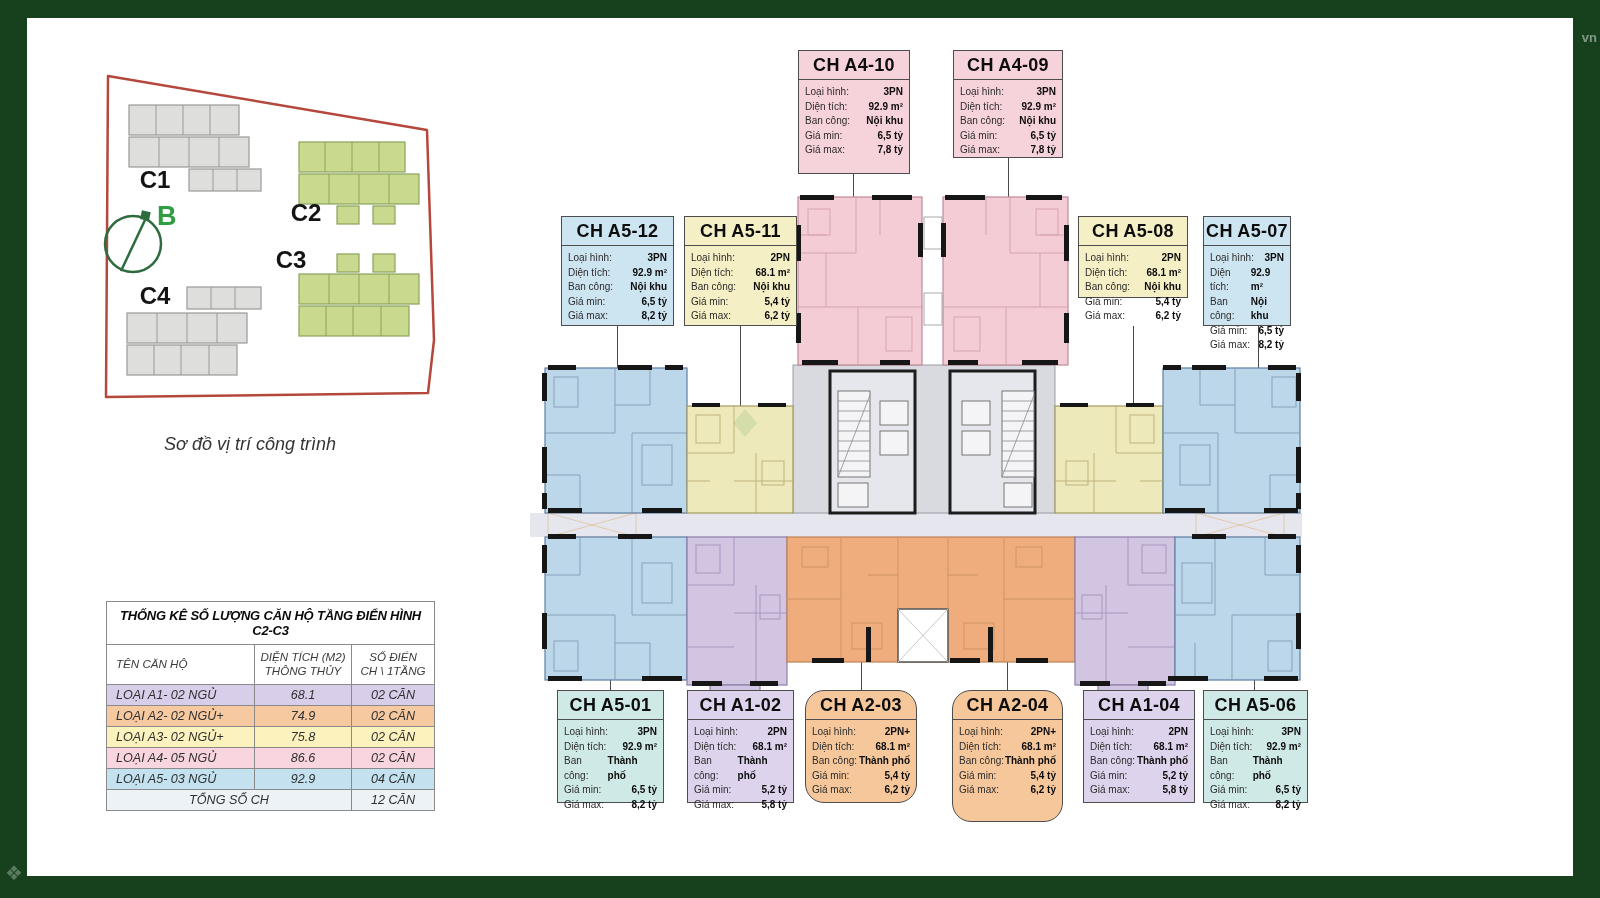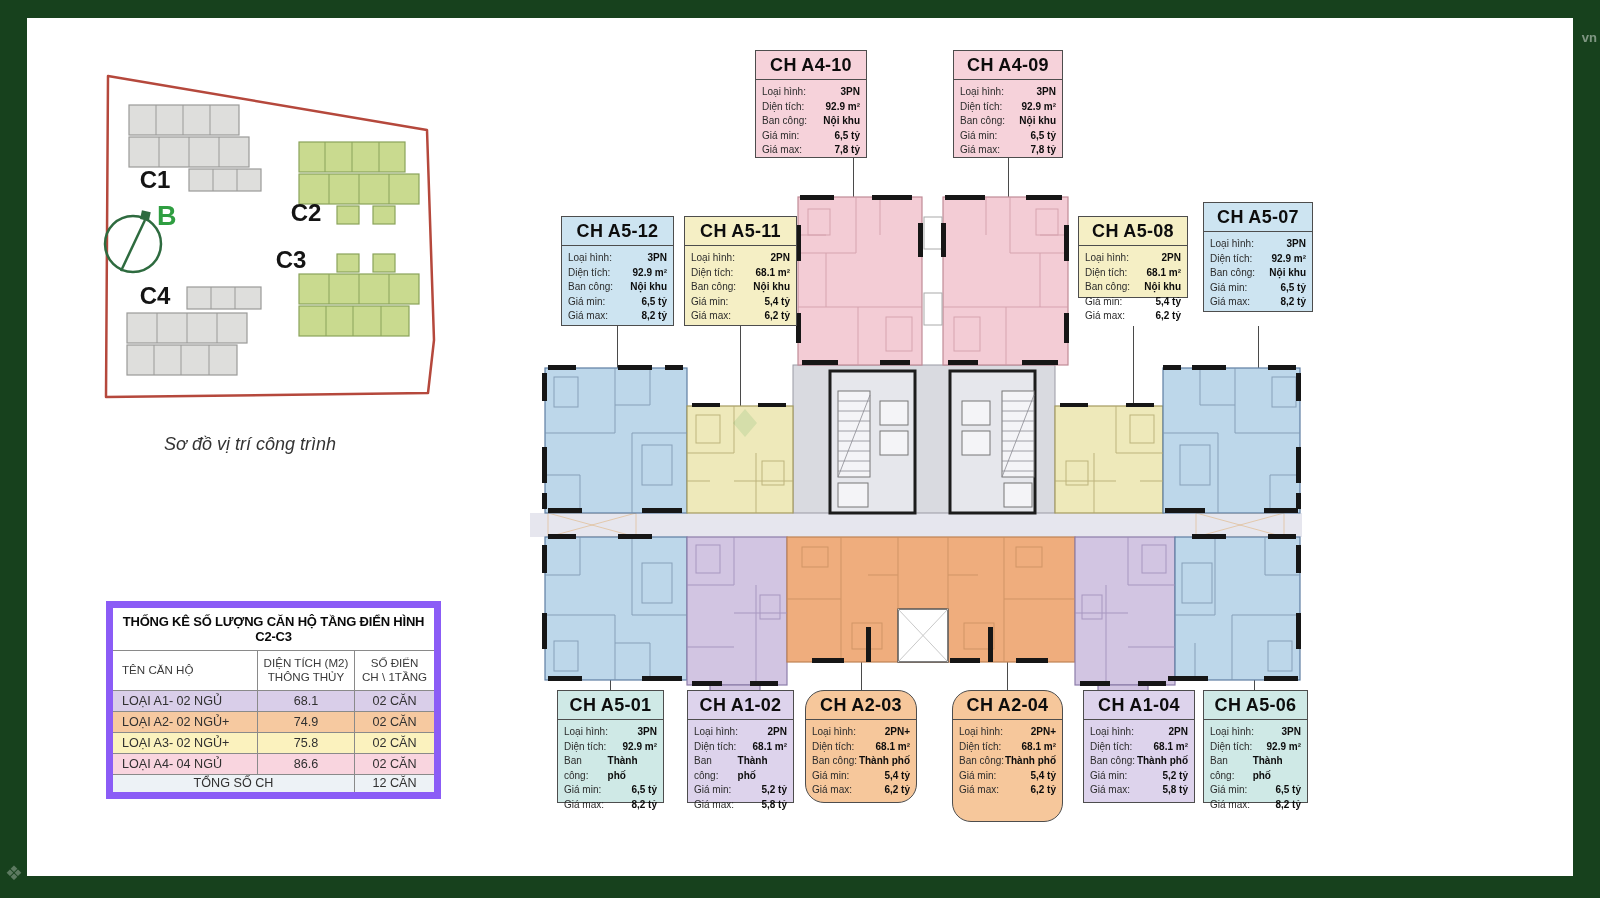--- a/index.html
+++ b/index.html
@@ -37,21 +37,21 @@
   .frow{display:flex;justify-content:space-between;font-size:10px;line-height:1.45;}
   .flabel{color:#2c2c2c;}
   .fval{font-weight:bold;color:#0c0c0c;}
   .c-pink{background:var(--card-pink);} .c-blue{background:var(--card-blue);}
   .c-teal{background:var(--card-teal);} .c-yellow{background:var(--card-yellow);}
   .c-purple{background:var(--card-purple);} .c-orange{background:var(--card-orange);border-radius:19px;}
   .conn{position:absolute;width:1px;background:#4a4a4a;z-index:1;}
 
   
   .stats{position:absolute;left:106px;top:601px;z-index:5;border-collapse:collapse;
-         border:7px solid #8b5cf6;}
+         border:1px solid #8b5cf6;font-style:italic;}
   .stats td{border:1px solid #8a8a8a;font-size:12.6px;color:#303030;height:21px;
          padding:0 4px;box-sizing:border-box;}
   .stats .t-title{font-size:13px;font-weight:bold;color:#0a0a0a;text-align:center;
          padding:6px 3px;letter-spacing:-.2px;background:#fff;}
   .stats .t-head{font-size:11.6px;color:#3a3a3a;line-height:1.25;background:#fff;
          padding:5px 4px;vertical-align:middle;}
   .stats .col-name{width:148px;text-align:left;padding-left:9px;}
   .stats .col-area{width:97px;text-align:center;}
   .stats .col-count{width:83px;text-align:center;}
   .r-a1 td{background:var(--tbl-purple);} .r-a2 td{background:var(--tbl-orange);}
@@ -169,23 +169,28 @@
       <td class="col-name">LOẠI A2- 02 NGỦ+</td>
       <td class="col-area">74.9</td>
       <td class="col-count">02 CĂN</td>
     </tr>
     <tr class="r-a3">
       <td class="col-name">LOẠI A3- 02 NGỦ+</td>
       <td class="col-area">75.8</td>
       <td class="col-count">02 CĂN</td>
     </tr>
     <tr class="r-a4">
-      <td class="col-name">LOẠI A4- 04 NGỦ</td>
+      <td class="col-name">LOẠI A4- 05 NGỦ</td>
       <td class="col-area">86.6</td>
       <td class="col-count">02 CĂN</td>
+    </tr>
+    <tr class="r-a5">
+      <td class="col-name">LOẠI A5- 03 NGỦ</td>
+      <td class="col-area">92.9</td>
+      <td class="col-count">04 CĂN</td>
     </tr>
     <tr class="r-total">
       <td colspan="2">TỔNG SỐ CH</td>
       <td class="col-count">12 CĂN</td>
     </tr>
   </tbody>
     </table>
 
   <svg class="floorplan" width="790" height="500" viewBox="0 0 790 500">
 
@@ -350,21 +355,21 @@
   <div class="conn" style="left:740px;top:326px;height:80px"></div>
   <div class="conn" style="left:1133px;top:326px;height:80px"></div>
   <div class="conn" style="left:1258px;top:326px;height:42px"></div>
   <div class="conn" style="left:610px;top:678px;height:12px"></div>
   <div class="conn" style="left:740px;top:683px;height:7px"></div>
   <div class="conn" style="left:861px;top:662px;height:28px"></div>
   <div class="conn" style="left:1007px;top:662px;height:28px"></div>
   <div class="conn" style="left:1139px;top:683px;height:7px"></div>
   <div class="conn" style="left:1254px;top:678px;height:12px"></div>
 
-  <div class="card c-pink" style="left:755px;top:50px;width:112px;height:108px">
+  <div class="card c-pink" style="left:798px;top:50px;width:112px;height:124px">
     <div class="card-title">CH A4-10</div>
     <div class="card-body">
       <div class="frow">
           <span class="flabel">Loại hình:</span>
           <span class="fval">3PN</span>
         </div>
       <div class="frow">
           <span class="flabel">Diện tích:</span>
           <span class="fval">92.9 m²</span>
         </div>
@@ -476,21 +481,21 @@
       <div class="frow">
           <span class="flabel">Giá min:</span>
           <span class="fval">5,4 tỷ</span>
         </div>
       <div class="frow">
           <span class="flabel">Giá max:</span>
           <span class="fval">6,2 tỷ</span>
         </div>
     </div>
   </div>
-  <div class="card c-blue" style="left:1203px;top:202px;width:110px;height:110px">
+  <div class="card c-blue" style="left:1203px;top:216px;width:88px;height:110px">
     <div class="card-title">CH A5-07</div>
     <div class="card-body">
       <div class="frow">
           <span class="flabel">Loại hình:</span>
           <span class="fval">3PN</span>
         </div>
       <div class="frow">
           <span class="flabel">Diện tích:</span>
           <span class="fval">92.9 m²</span>
         </div>

